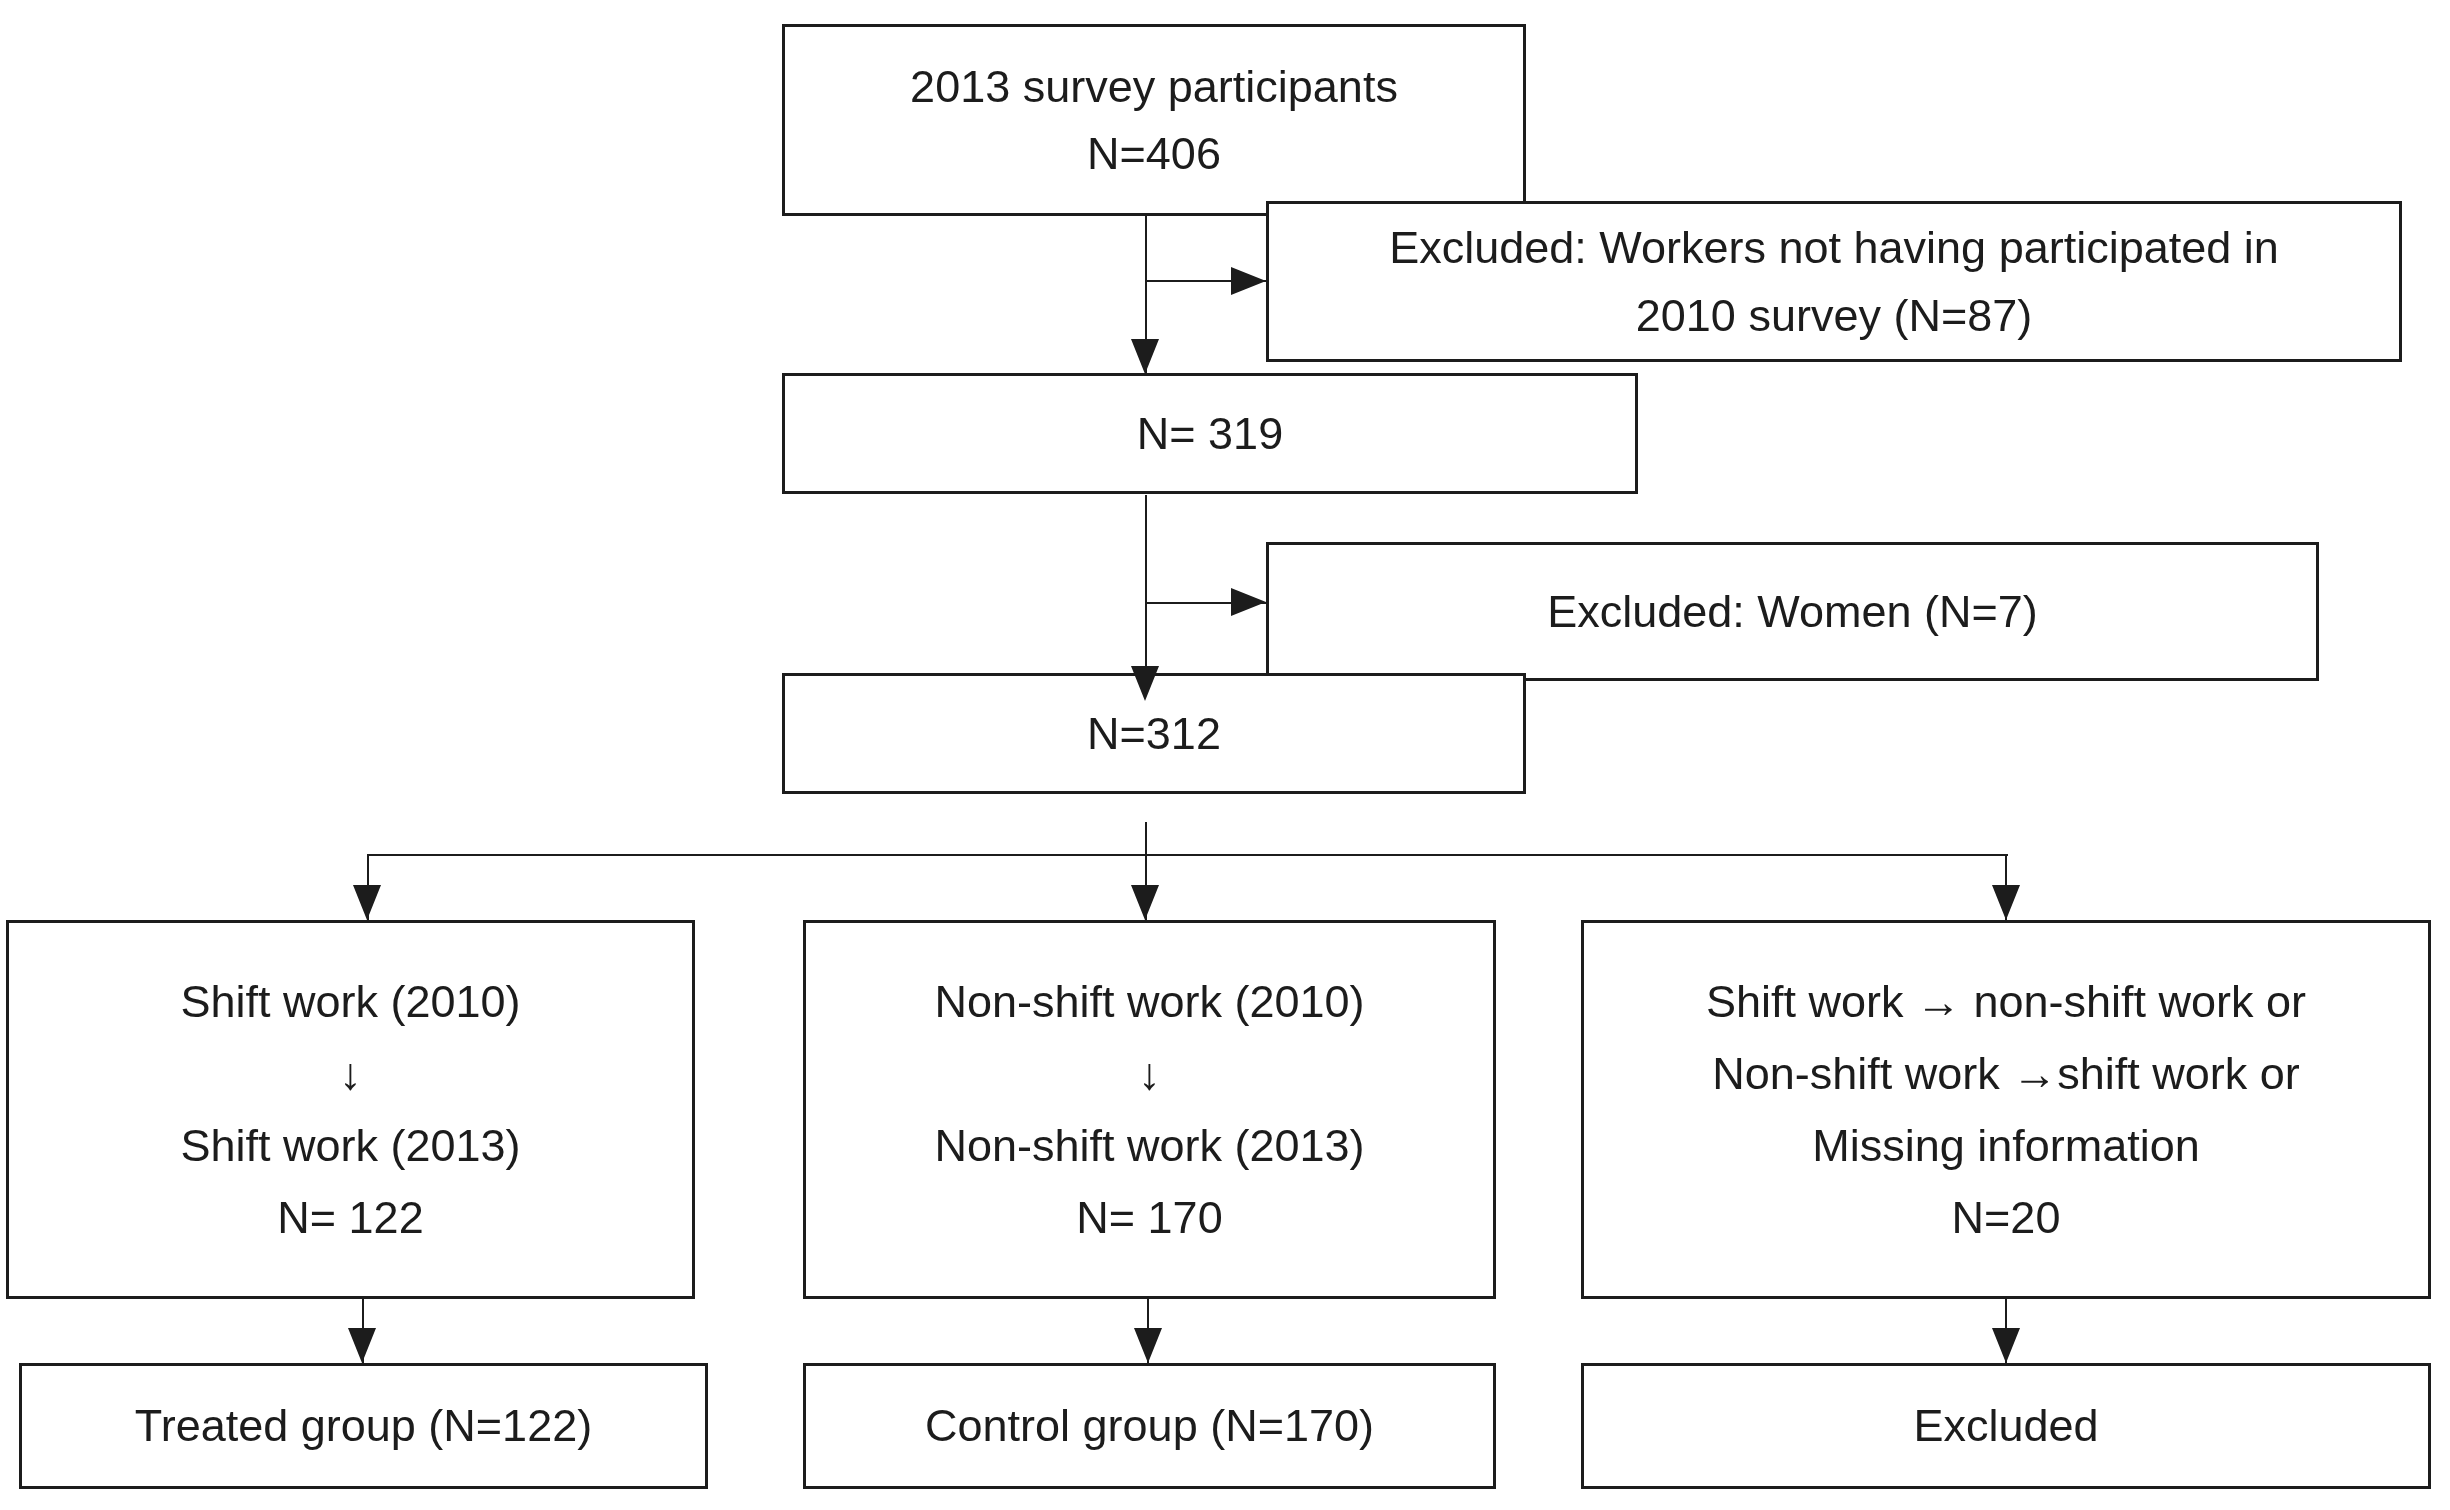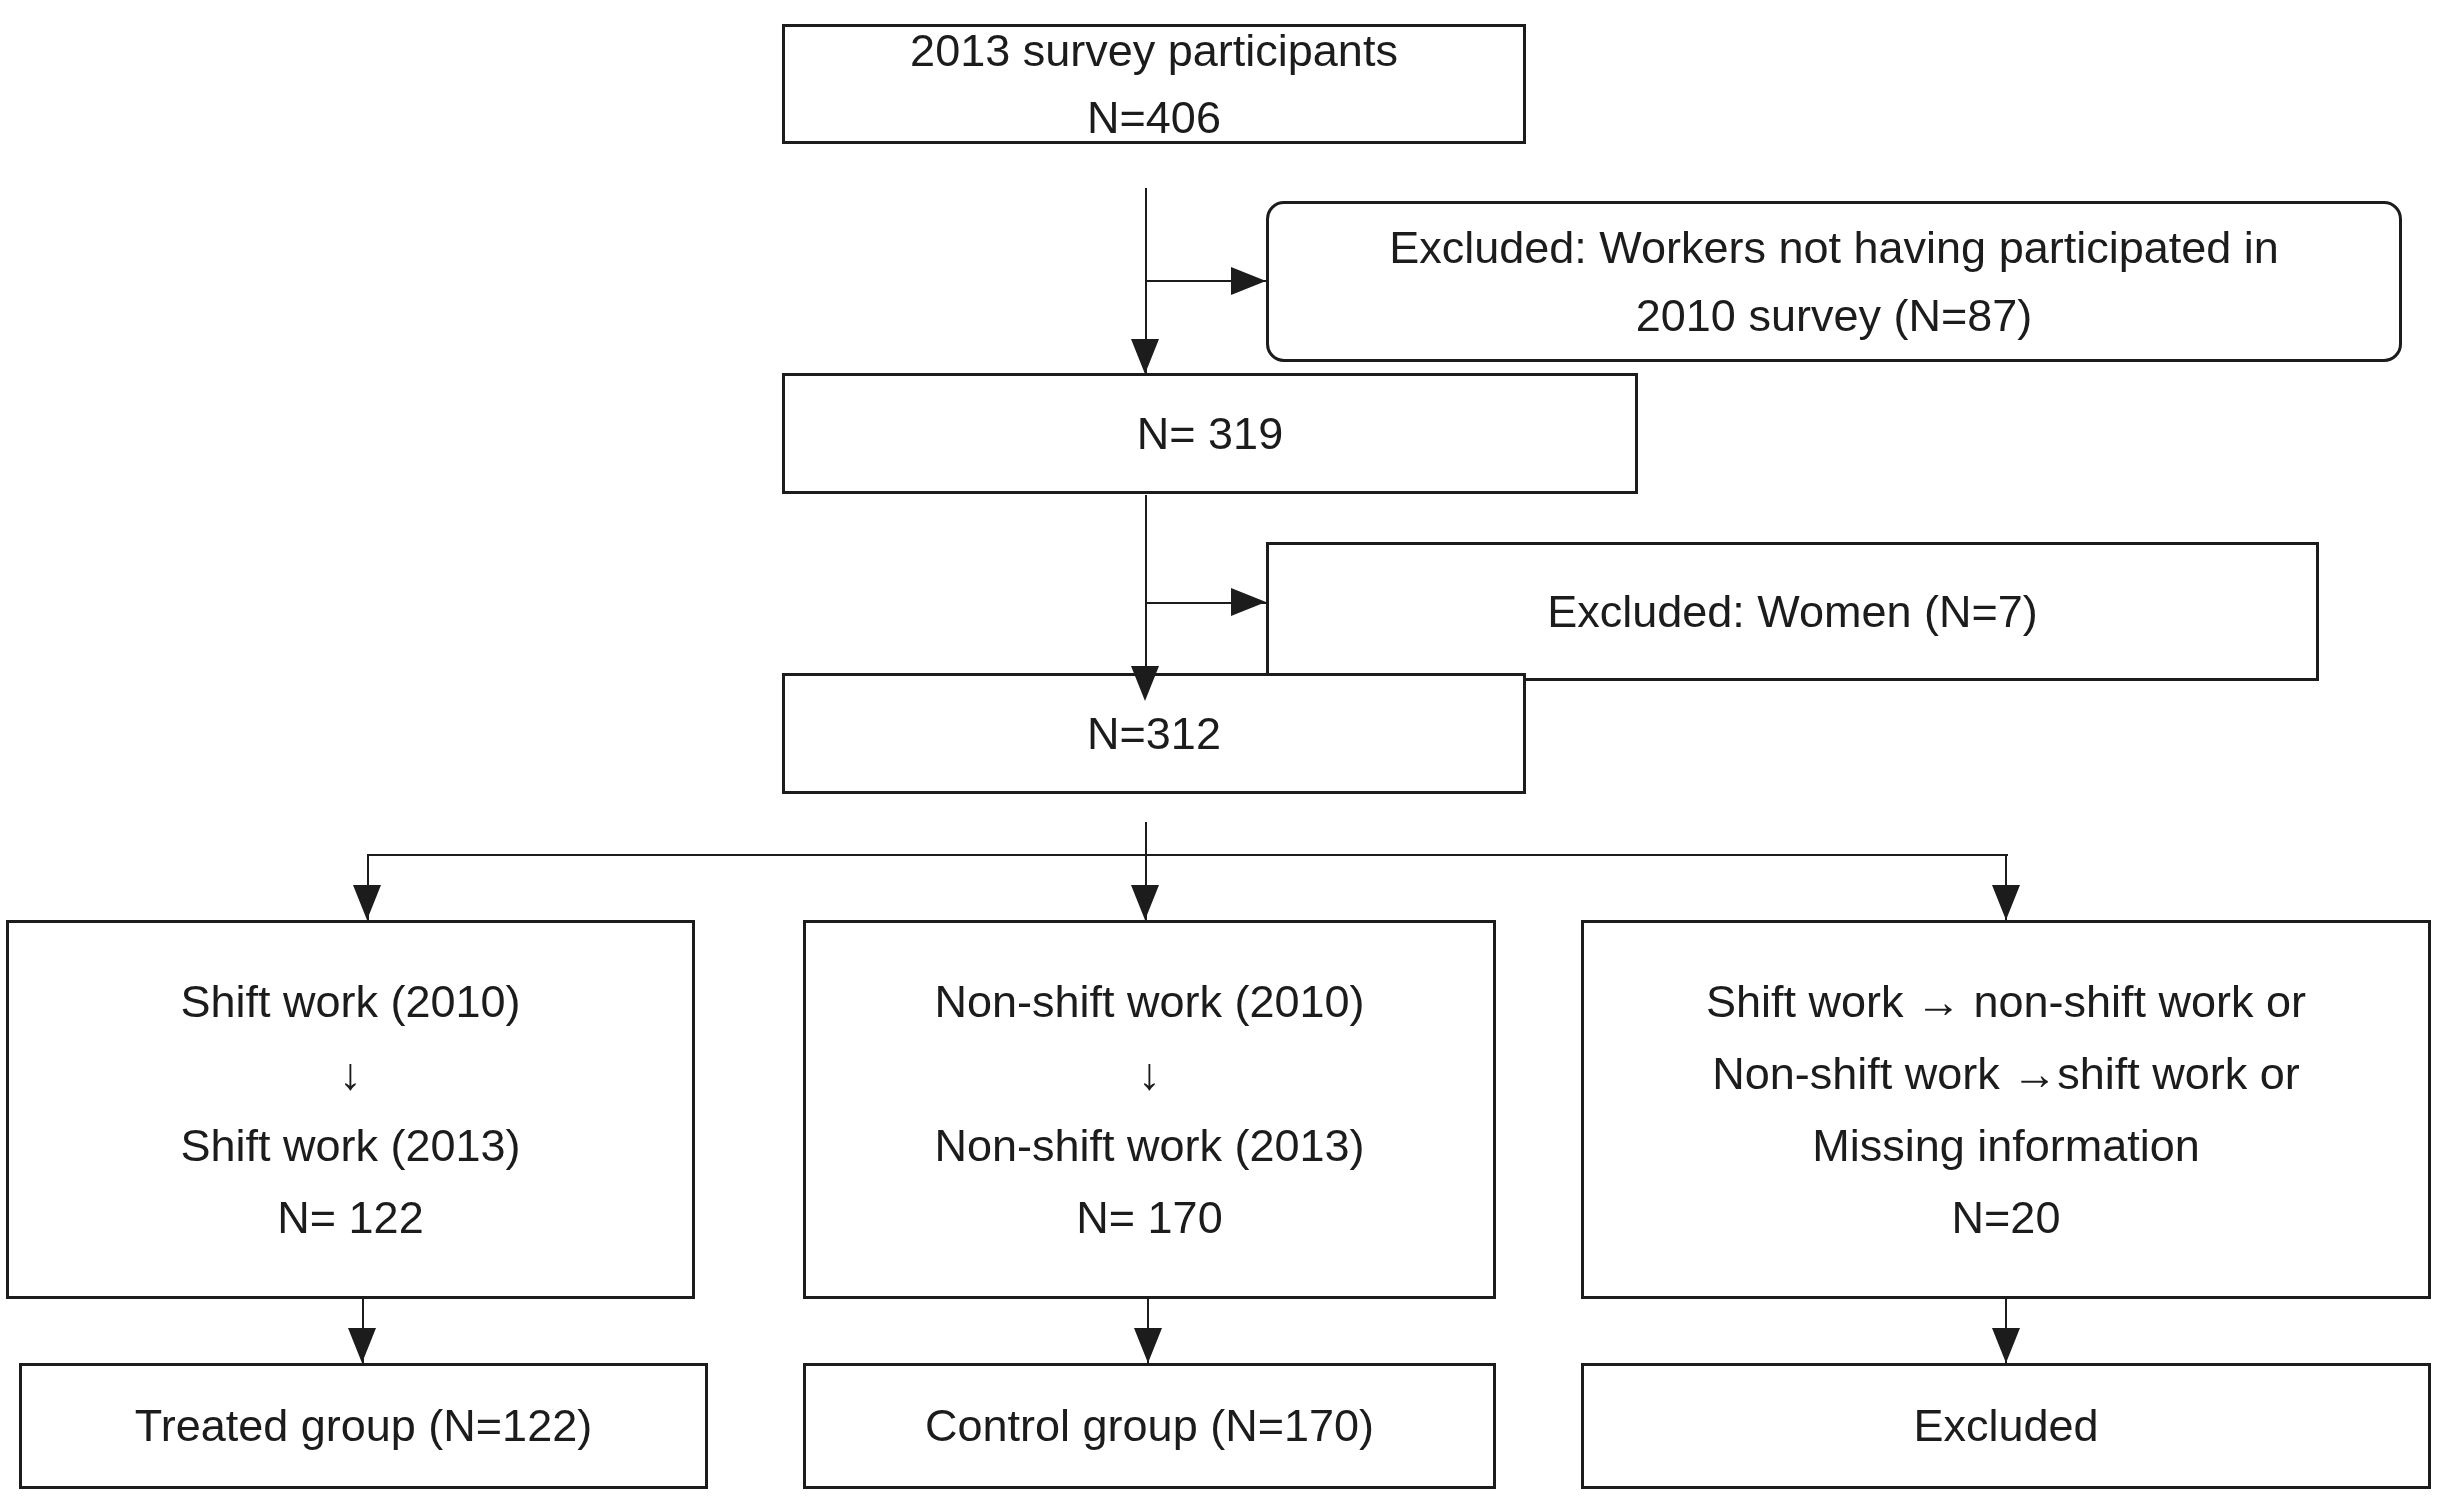--- a/index.html
+++ b/index.html
@@ -33,22 +33,22 @@
     flex-direction:column;
     justify-content:center;
     align-items:center;
     text-align:center;
     font-size:45px;
     line-height:1.5;
     z-index:1;
   }
   .node .ln{white-space:nowrap;}
   .roomy{line-height:1.6;}
-  .n-survey2013     {left:782px; top:24px;   width:744px;  height:120px;}
-  .n-excluded2010   {left:1266px; top:201px;  width:1136px; height:161px;border-radius:18px;}
+  .n-survey2013     {left:782px; top:24px;   width:744px;  height:192px;}
+  .n-excluded2010   {left:1266px; top:201px;  width:1136px; height:161px;}
   .n-n319           {left:782px; top:373px;  width:856px;  height:121px;}
   .n-excludedwomen  {left:1266px; top:542px;  width:1053px; height:139px;}
   .n-n312           {left:782px; top:673px;  width:744px;  height:121px;}
   .n-shift          {left:6px;   top:920px; width:689px;  height:379px;}
   .n-nonshift       {left:803px; top:920px; width:693px;  height:379px;}
   .n-changed        {left:1581px; top:920px; width:850px; height:379px;}
   .n-treated        {left:19px;   top:1363px; width:689px;  height:126px;}
   .n-control        {left:803px; top:1363px; width:693px;  height:126px;}
   .n-excludedfinal  {left:1581px; top:1363px; width:850px; height:126px;}
 

